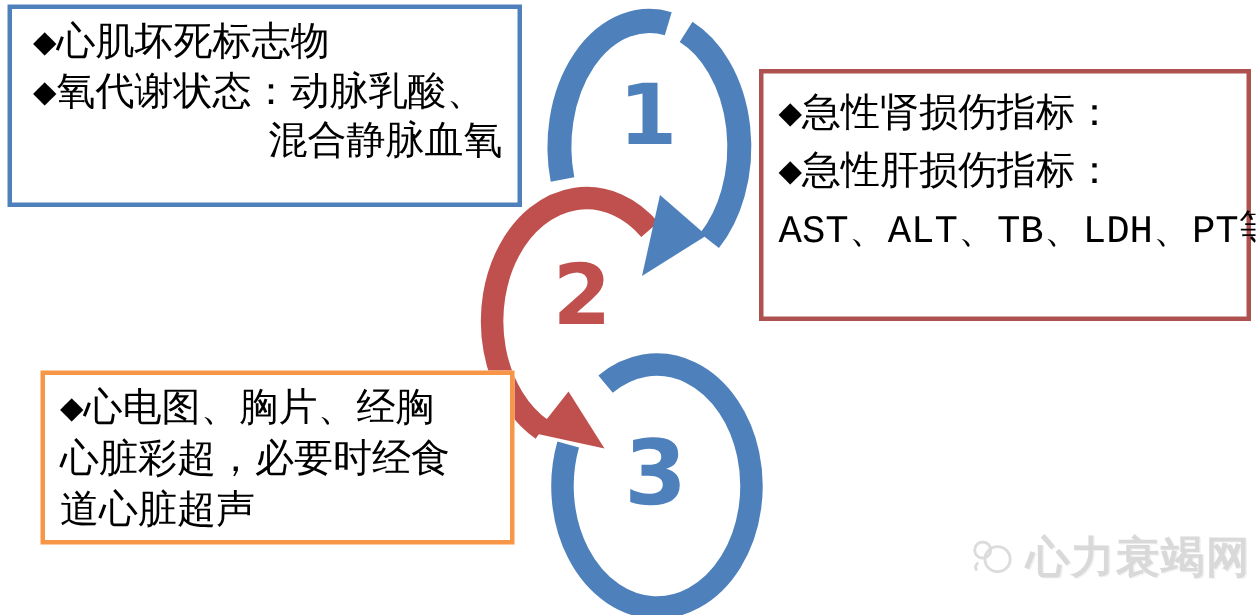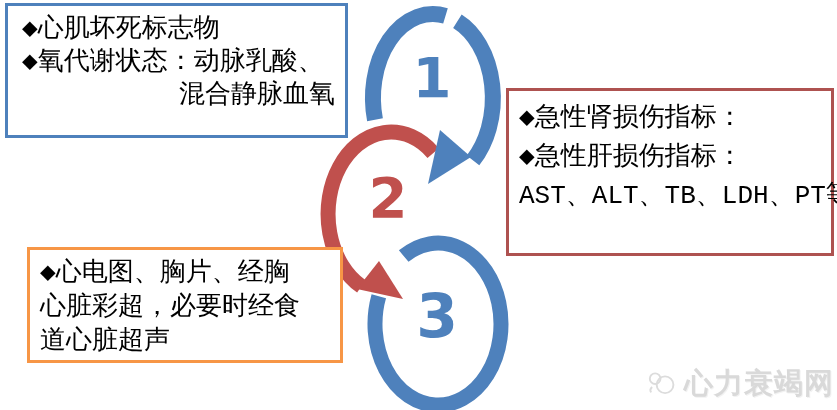--- a/index.html
+++ b/index.html
@@ -29,21 +29,21 @@
     border: 3px solid #4E81BC;
     padding: 7px 4px 0 14px;
     font-size: 26px; line-height: 33px;
   }
   .box1 .line-indent { text-align: right; padding-right: 6px; }
 
   .box2 {
     left: 506px; top: 46px; width: 328px; height: 168px;
     border: 3px solid #AE5250;
     padding: 8px 6px 0 10px;
-    font-size: 26px; line-height: 39px; margin-top: 42px;
+    font-size: 26px; line-height: 39px;
   }
 
   .box3 {
     left: 27px; top: 247px; width: 316px; height: 116px;
     border: 3px solid #F79646;
     padding: 6px 4px 0 10px;
     font-size: 26px; line-height: 34px;
   }
 
   .step-num {
@@ -54,21 +54,21 @@
     font-family: "DejaVu Sans", sans-serif;
   }
   .num1 { left: 408px; top: 44px;  width: 48px; height: 66px; font-size: 56px; color: #4E81BC; }
   .num2 { left: 364px; top: 164px; width: 48px; height: 66px; font-size: 56px; color: #C0504D; }
   .num3 { left: 412px; top: 282px; width: 50px; height: 68px; font-size: 60px; color: #4E81BC; }
 
   .watermark {
     position: absolute;
     left: 646px; top: 352px; width: 188px; height: 52px;
     z-index: 2;
-    display: flex; align-items: flex-end; gap: 6px;
+    display: flex; align-items: flex-start; gap: 6px;
     color: #d9d9d9;
   }
   .watermark .wm-text {
     font-size: 29px;
     font-weight: bold;
     letter-spacing: 1px;
     text-shadow: 1px 1px 0 #f2f2f2;
     white-space: nowrap;
   }
 </style>

